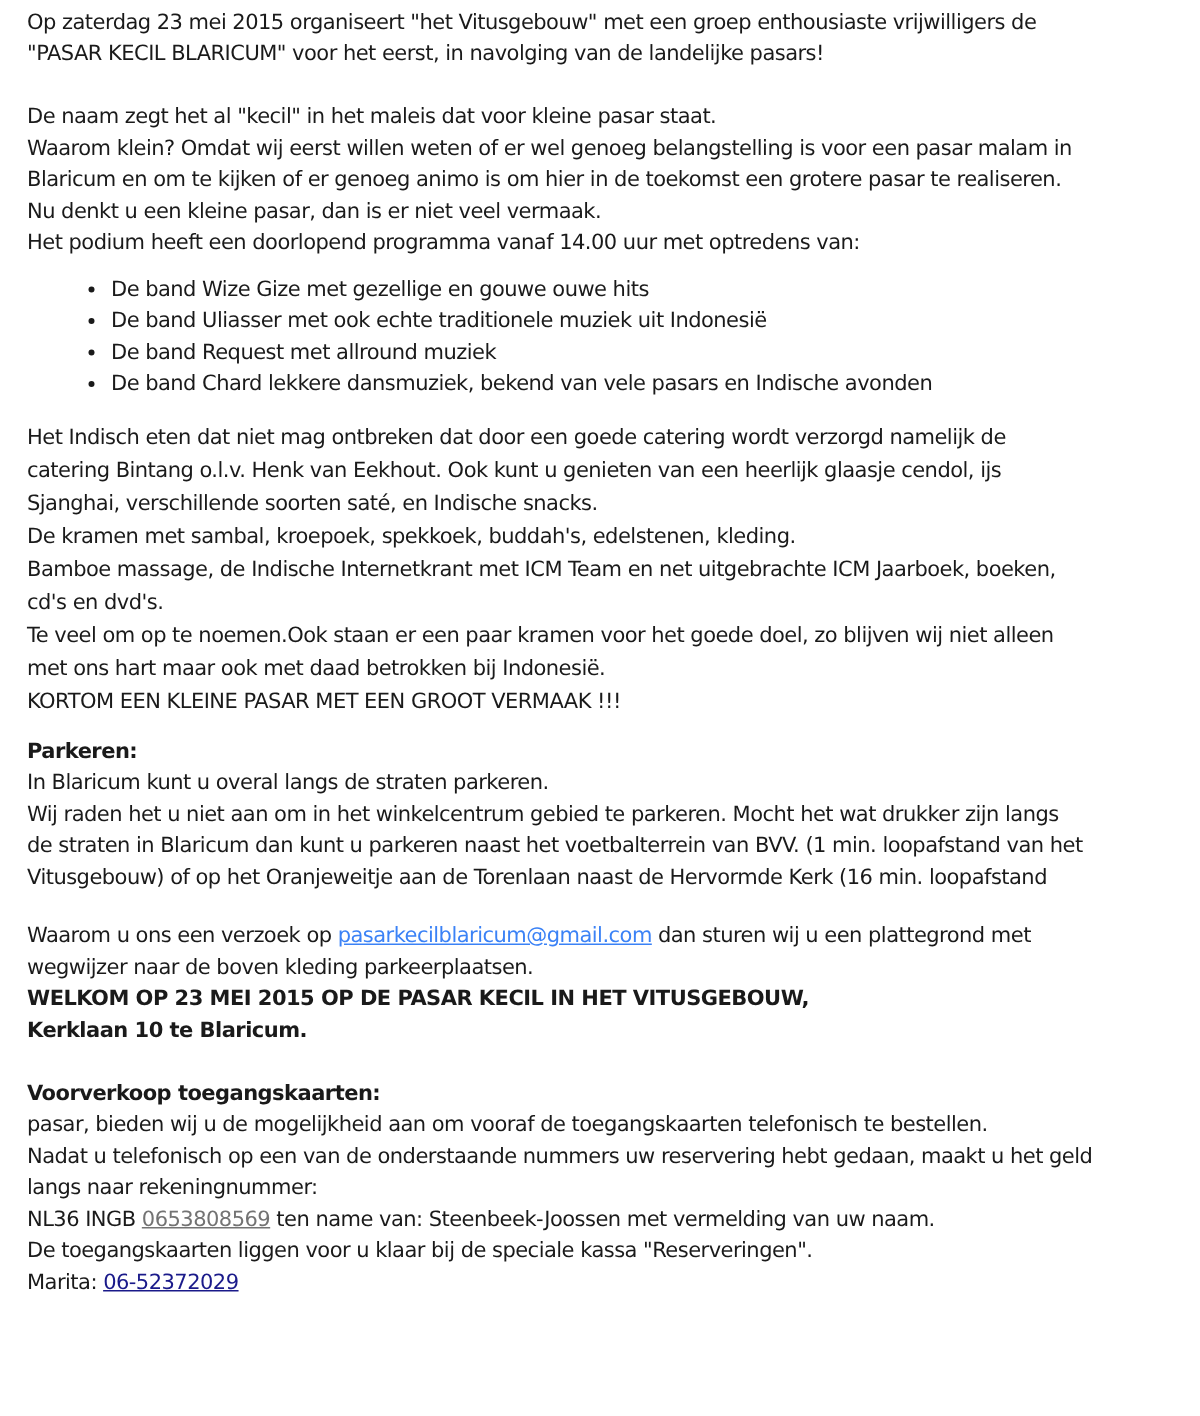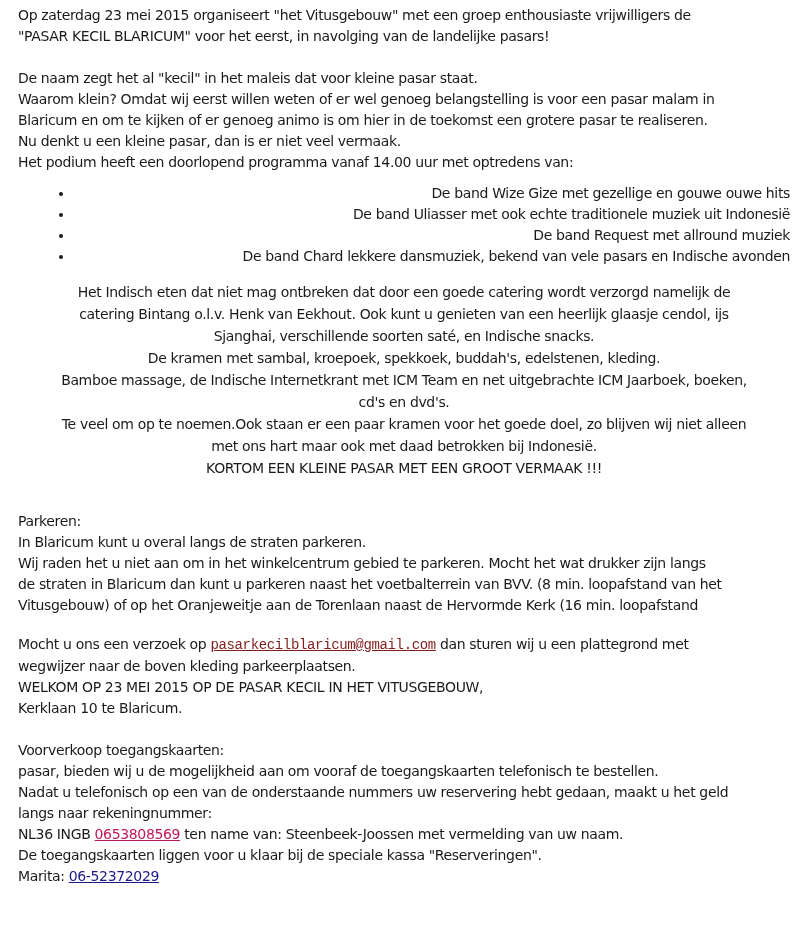--- a/index.html
+++ b/index.html
@@ -7,23 +7,23 @@
     width: 800px; height: 944px; overflow: hidden;
     font-family: "DejaVu Sans", sans-serif;
     font-size: 14px;
     line-height: 21px;
     color: #1a1a1a;
     letter-spacing: -0.35px;
   }
   .page { padding: 2px 10px 0 18px; }
   p { margin: 0 0 21px 0; }
   .line { display: block; }
-  ul { margin: 10px 0 14px 0; padding-left: 56px; text-align: right; }
+  ul { margin: 10px 0 14px 0; padding-left: 56px; }
   ul li { margin: 0; line-height: 21px; list-style: disc; }
-  b, .bold { font-weight: normal; }
+  b, .bold { font-weight: bold; }
   a { color: #1a1a8a; text-decoration: underline; }
 </style>
 </head>
 <body>
 
 <div class="page">
 
   <p style="margin-top:3px;">
     <span class="line">Op zaterdag 23 mei 2015 organiseert "het Vitusgebouw" met een groep enthousiaste vrijwilligers de</span>
     <span class="line">"PASAR KECIL BLARICUM" voor het eerst, in navolging van de landelijke pasars!</span>
@@ -37,56 +37,56 @@
     <span class="line">Het podium heeft een doorlopend programma vanaf 14.00 uur met optredens van:</span>
   </p>
 
   <ul>
     <li>De band Wize Gize met gezellige en gouwe ouwe hits</li>
     <li>De band Uliasser met ook echte traditionele muziek uit Indonesië</li>
     <li>De band Request met allround muziek</li>
     <li>De band Chard lekkere dansmuziek, bekend van vele pasars en Indische avonden</li>
   </ul>
 
-  <p style="line-height:22px; margin-bottom:32px;text-align:center;">
+  <p style="line-height:22px; margin-bottom:12px;">
     <span class="line">Het Indisch eten dat niet mag ontbreken dat door een goede catering wordt verzorgd namelijk de</span>
     <span class="line">catering Bintang o.l.v. Henk van Eekhout. Ook kunt u genieten van een heerlijk glaasje cendol, ijs</span>
     <span class="line">Sjanghai, verschillende soorten saté, en Indische snacks.</span>
     <span class="line">De kramen met sambal, kroepoek, spekkoek, buddah's, edelstenen, kleding.</span>
     <span class="line">Bamboe massage, de Indische Internetkrant met ICM Team en net uitgebrachte ICM Jaarboek, boeken,</span>
     <span class="line">cd's en dvd's.</span>
     <span class="line">Te veel om op te noemen.Ook staan er een paar kramen voor het goede doel, zo blijven wij niet alleen</span>
     <span class="line">met ons hart maar ook met daad betrokken bij Indonesië.</span>
     <span class="line">KORTOM EEN KLEINE PASAR MET EEN GROOT VERMAAK !!!</span>
   </p>
 
   <p style="line-height:21px; margin-bottom:18px;">
     <span class="line bold">Parkeren:</span>
     <span class="line">In Blaricum kunt u overal langs de straten parkeren.</span>
     <span class="line">Wij raden het u niet aan om in het winkelcentrum gebied te parkeren. Mocht het wat drukker zijn langs</span>
-    <span class="line">de straten in Blaricum dan kunt u parkeren naast het voetbalterrein van BVV. (8 min. loopafstand van het</span>
+    <span class="line">de straten in Blaricum dan kunt u parkeren naast het voetbalterrein van BVV. (1 min. loopafstand van het</span>
     <span class="line">Vitusgebouw) of op het Oranjeweitje aan de Torenlaan naast de Hervormde Kerk (16 min. loopafstand</span>
   </p>
 
   <p style="margin-bottom:21px;">
     <span class="line">
-      <span>Mocht u ons een verzoek op </span><a href="#" style="color: #7f1d1d; font-family: Liberation Mono, monospace;">pasarkecilblaricum@gmail.com</a><span> dan sturen wij u een plattegrond met</span>
+      <span>Waarom u ons een verzoek op </span><a href="#" style="color: #3b82f6;">pasarkecilblaricum@gmail.com</a><span> dan sturen wij u een plattegrond met</span>
     </span>
     <span class="line">wegwijzer naar de boven kleding parkeerplaatsen.</span>
     <span class="line bold">WELKOM OP 23 MEI 2015 OP DE PASAR KECIL IN HET VITUSGEBOUW,</span>
     <span class="line bold">Kerklaan 10 te Blaricum.</span>
   </p>
 
   <p style="margin-bottom:0;">
     <span class="line bold">Voorverkoop toegangskaarten:</span>
     <span class="line">pasar, bieden wij u de mogelijkheid aan om vooraf de toegangskaarten telefonisch te bestellen.</span>
     <span class="line">Nadat u telefonisch op een van de onderstaande nummers uw reservering hebt gedaan, maakt u het geld</span>
     <span class="line">langs naar rekeningnummer:</span>
     <span class="line">
-      <span>NL36 INGB </span><a href="#" style="color: #be185d;">0653808569</a><span> ten name van: Steenbeek-Joossen met vermelding van uw naam.</span>
+      <span>NL36 INGB </span><a href="#" style="color: #737373;">0653808569</a><span> ten name van: Steenbeek-Joossen met vermelding van uw naam.</span>
     </span>
     <span class="line">De toegangskaarten liggen voor u klaar bij de speciale kassa "Reserveringen".</span>
     <span class="line">
       <span>Marita: </span><a href="#" style="color: rgb(26, 26, 138);">06-52372029</a>
     </span>
 
   </p>
 
 </div>
 

